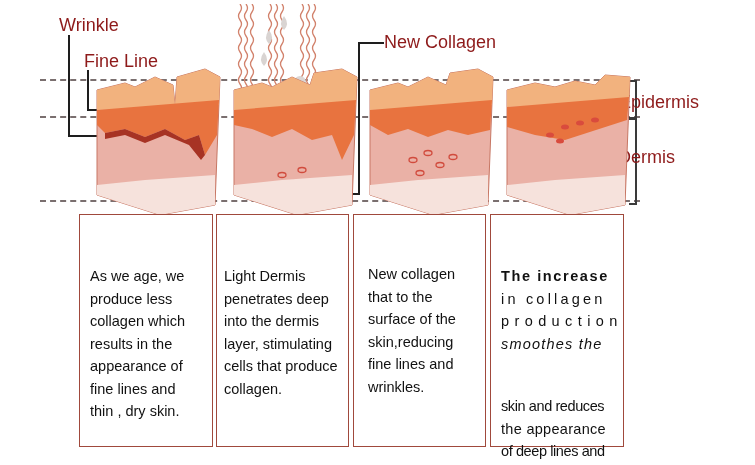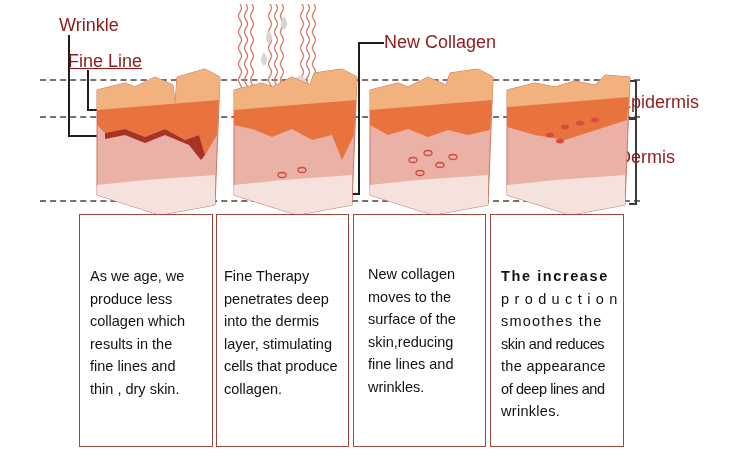--- a/index.html
+++ b/index.html
@@ -19,21 +19,21 @@
 <body>
 
 <div class="dash" style="top:79px;"></div>
 <div class="dash" style="top:116px;"></div>
 <div class="dash" style="top:200px;"></div>
 
 <div class="bracket" style="left:629px; top:80px; height:36px;"></div>
 <div class="bracket" style="left:629px; top:117px; height:84px;"></div>
 
 <div class="abs label-red" style="left:59px; top:16px;">Wrinkle</div>
-<div class="abs label-red" style="left:68px; top:52px;text-decoration:underline;">Fine Line</div>
+<div class="abs label-red" style="left:84px; top:52px;">Fine Line</div>
 <div class="abs label-red" style="left:384px; top:33px;">New Collagen</div>
 <div class="abs label-red" style="left:619px; top:93px;">Epidermis</div>
 <div class="abs label-red" style="left:618px; top:148px;">Dermis</div>
 
 <div class="leader" style="left:68px; top:35px; height:101px; border-left-width:2px;"></div>
 <div class="leader" style="left:68px; top:135px; width:110px; border-top-width:2px;"></div>
 <div class="leader" style="left:87px; top:70px; height:40px; border-left-width:2px;"></div>
 <div class="leader" style="left:87px; top:109px; width:57px; border-top-width:2px;"></div>
 <div class="leader" style="left:358px; top:42px; width:26px; border-top-width:2px;"></div>
 <div class="leader" style="left:358px; top:42px; height:152px; border-left-width:2px;"></div>
@@ -106,50 +106,52 @@
   </g>
   <path d="M2 120 L50 115 L120 110 L120 140 L65 150 L2 130 Z" fill="#f6e2dc"></path>
 </svg>
 
 <div class="box" style="left:79px; width:134px;">
   <div class="caption">
     <span class="ln">As we age, we</span>
     <span class="ln">produce less</span>
     <span class="ln">collagen which</span>
     <span class="ln">results in the</span>
+    <span class="ln">appearance of</span>
     <span class="ln">fine lines and</span>
     <span class="ln">thin , dry skin.</span>
   </div>
 </div>
 
 <div class="box" style="left:216px; width:133px;">
   <div class="caption" style="left:7px;">
-    <span class="ln">Fine Therapy</span>
+    <span class="ln">Light Dermis</span>
     <span class="ln">penetrates deep</span>
     <span class="ln">into the dermis</span>
     <span class="ln">layer, stimulating</span>
     <span class="ln">cells that produce</span>
     <span class="ln">collagen.</span>
   </div>
 </div>
 
 <div class="box" style="left:353px; width:133px;">
   <div class="caption" style="left:14px; top:48px;">
     <span class="ln">New collagen</span>
-    <span class="ln">moves to the</span>
+    <span class="ln">that to the</span>
     <span class="ln">surface of the</span>
     <span class="ln">skin,reducing</span>
     <span class="ln">fine lines and</span>
     <span class="ln">wrinkles.</span>
   </div>
 </div>
 
 <div class="box" style="left:490px; width:134px;">
   <div class="caption" style="left:10px; letter-spacing:0.3px;">
     <span class="ln" style="letter-spacing:1.6px;font-weight:bold;">The increase</span>
+    <span class="ln" style="letter-spacing:3.2px;">in collagen</span>
     <span class="ln" style="letter-spacing:5.4px;text-align:center;">production</span>
-    <span class="ln" style="letter-spacing:1.2px;">smoothes the</span>
-    <span class="ln" style="letter-spacing:-0.4px;">skin and reduces</span>
+    <span class="ln" style="letter-spacing:1.2px;font-style:italic;">smoothes the</span>
+    <span class="ln" style="letter-spacing:-0.4px;margin-top:40px;">skin and reduces</span>
     <span class="ln">the appearance</span>
     <span class="ln" style="letter-spacing:-0.4px;">of deep lines and</span>
     <span class="ln">wrinkles.</span>
   </div>
 </div>
 
 </body></html>

